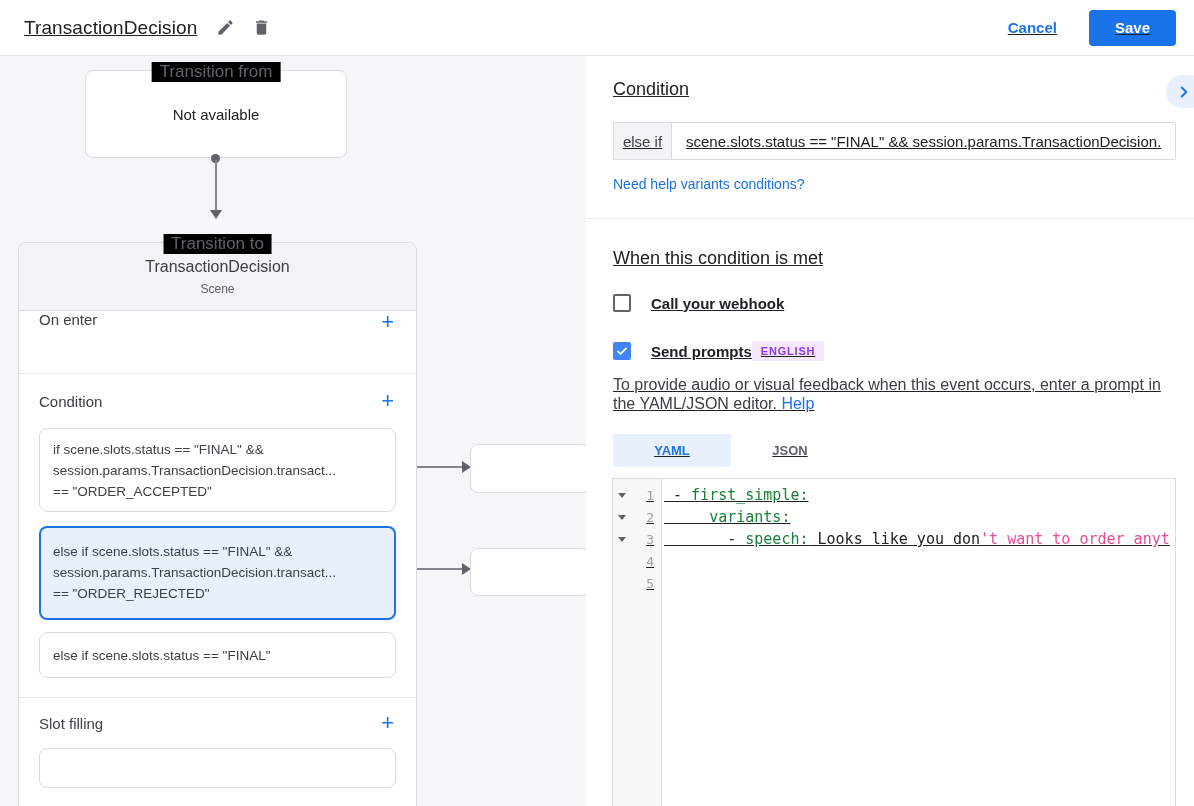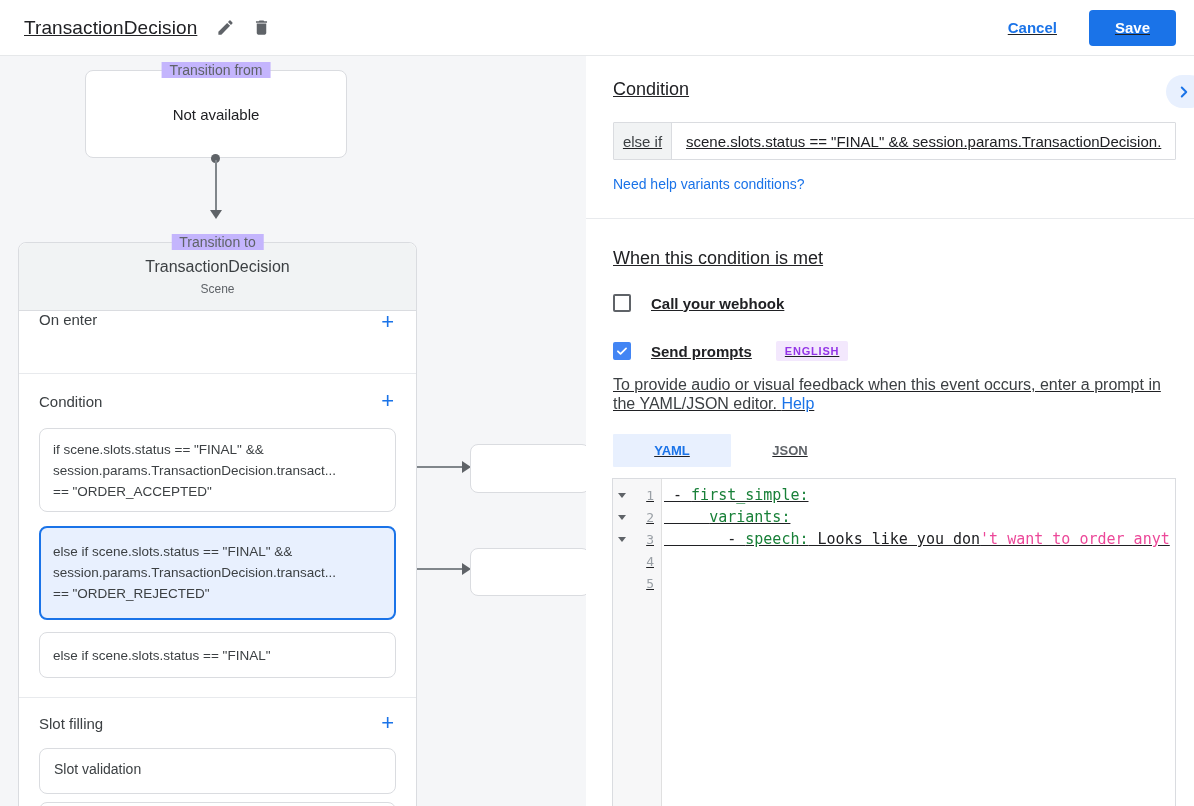--- a/index.html
+++ b/index.html
@@ -20,22 +20,22 @@
   .save-btn { background:#1a73e8; color:#fff; border:none; border-radius:4px; height:36px;
               padding:0 26px; font-size:15px; font-weight:bold; font-family:inherit; cursor:pointer; }
 
   
   .main { position:relative; display:flex; height:750px; }
   .canvas { position:relative; width:586px; height:750px; background:#f5f6f8; overflow:hidden; flex:none; }
   .panel { position:relative; width:608px; height:750px; background:#fff; overflow:hidden; }
 
   
   .node { position:absolute; background:#fff; border:1px solid #dadce0; border-radius:8px; }
-  .legend { position:absolute; top:-9px; left:50%; transform:translateX(-50%); background:#c4b5fd;
-            padding:0 8px; font-size:14px; color:#5f6368; white-space:nowrap; }
+  .legend { position:absolute; top:-9px; left:50%; transform:translateX(-50%); background:#000000;
+            padding:0 8px; font-size:17px; color:#5f6368; white-space:nowrap; }
   .from-box { left:85px; top:14px; width:262px; height:88px; display:flex; align-items:center; justify-content:center; }
   .from-box .node-text { font-size:15px; color:#202124; }
 
   
   .dot { position:absolute; width:9px; height:9px; border-radius:50%; background:#5f6368; }
   .hline { position:absolute; height:2px; background:#80868b; }
   .vline { position:absolute; width:2px; background:#80868b; }
   .arrow-right { position:absolute; width:0; height:0; border-top:6px solid transparent;
                  border-bottom:6px solid transparent; border-left:9px solid #5f6368; }
   .arrow-down { position:absolute; width:0; height:0; border-left:6px solid transparent;
@@ -84,21 +84,21 @@
                text-decoration:none; cursor:pointer; }
 
   .sect2 { padding:29px 18px 0 27px; }
   .chk-row { display:flex; align-items:center; margin-top:25px; }
   .chk-row.second { margin-top:29px; }
   .chk { width:18px; height:18px; border-radius:2px; flex:none; cursor:pointer; }
   .chk.off { border:2px solid #5f6368; background:#fff; }
   .chk.on { background:#4285f4; border:2px solid #4285f4; display:flex; align-items:center; justify-content:center; }
   .chk.on svg { width:14px; height:14px; }
   .chk-label { margin-left:20px; font-size:15px; font-weight:bold; color:#202124; }
-  .lang-badge { margin-left:24px; background:#f3e8fd; color:#9334e6; font-size:11px; font-weight:bold;
+  .lang-badge { background:#f3e8fd; color:#9334e6; font-size:11px; font-weight:bold;
                 letter-spacing:.8px; padding:4px 9px; border-radius:2px; }
   .desc { margin-top:14px; font-size:16px; line-height:19px; color:#3c4043; max-width:568px; }
   .desc a { color:#1a73e8; text-decoration:none; cursor:pointer; }
 
   
   .tabs { display:flex; margin-top:21px; }
   .tab { width:118px; height:33px; display:flex; align-items:center; justify-content:center;
          font-size:13px; font-weight:bold; color:#5f6368; cursor:pointer; border-radius:1px; }
   .tab.active { background:#e8f0fe; color:#1a73e8; }
   .editor { display:flex; margin-top:11px; margin-left:-1px; width:564px; height:340px;
@@ -185,21 +185,20 @@
 session.params.TransactionDecision.transact...
 == "ORDER_REJECTED"</div>
           <div class="cond-item c3">else if scene.slots.status == "FINAL"</div>
         </div>
 
         <div class="slot-sect">
           <div class="slot-head">
             <span class="sect-label">Slot filling</span>
             <button class="plus-btn">+</button>
           </div>
-          <div class="slot-item">Slot validation</div>
           <div class="sliver"></div>
         </div>
       </div>
     </div>
 
     <div class="panel">
 
       <div class="sect1">
         <h2 class="panel-h2">Condition</h2>
         <button class="chevron-btn">

